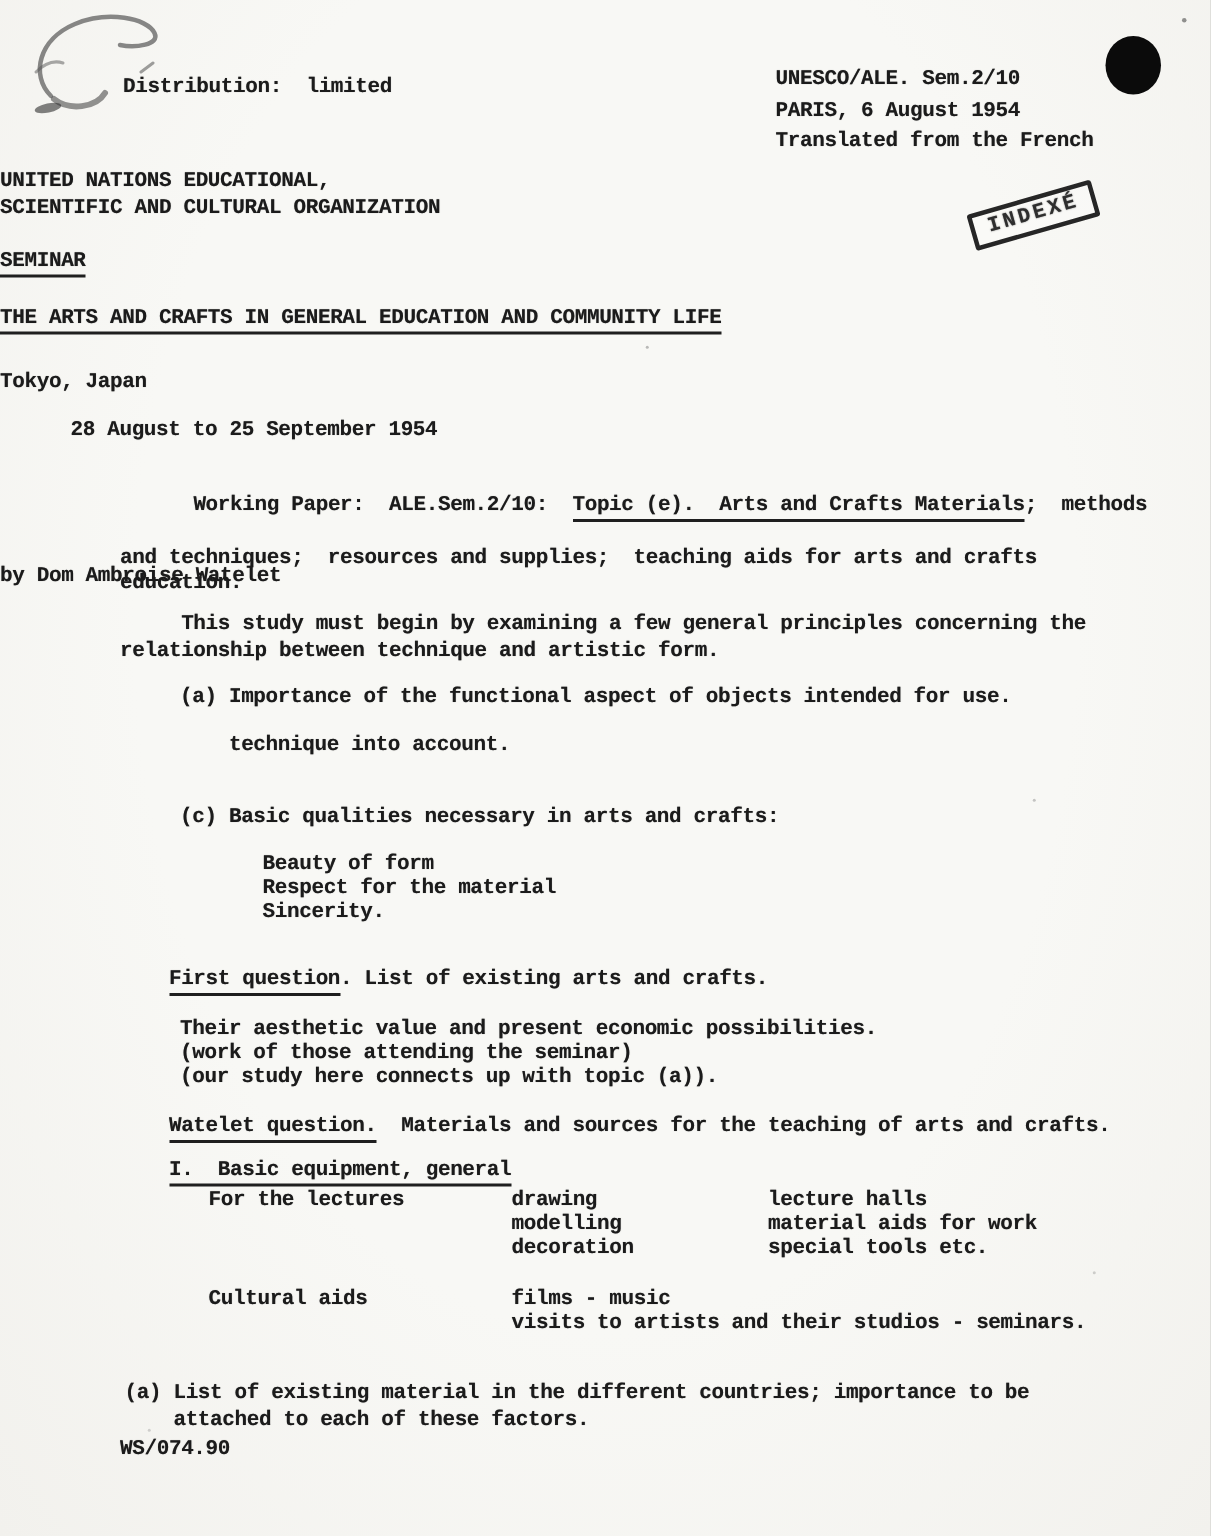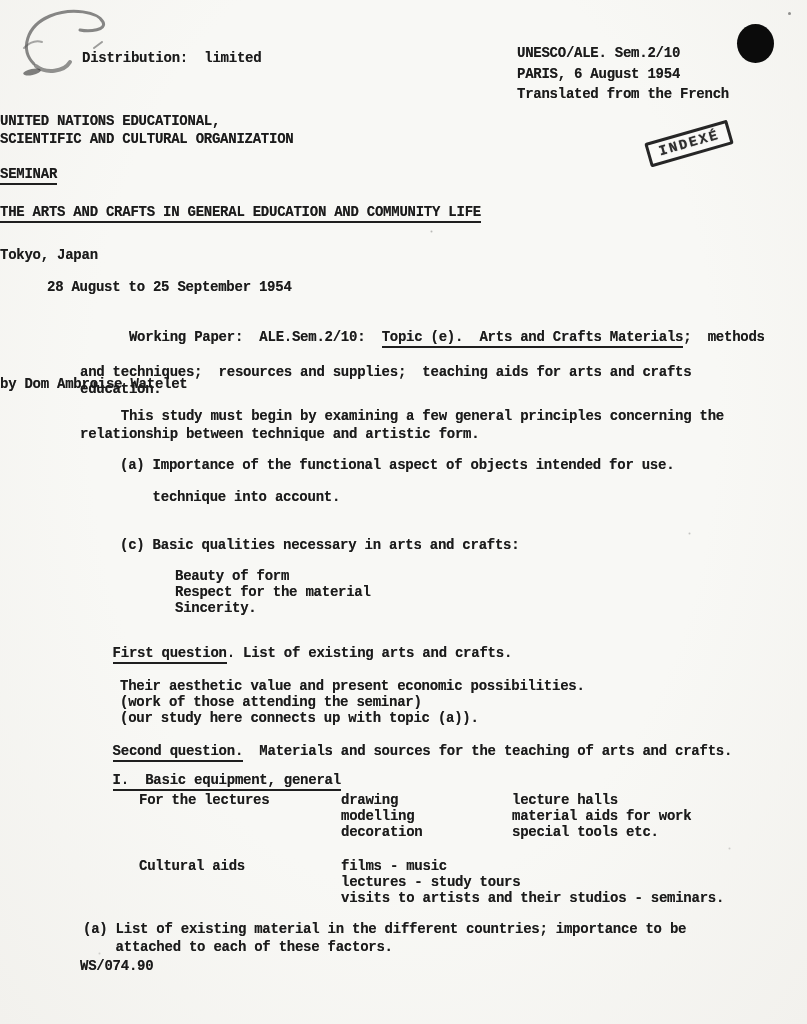--- a/index.html
+++ b/index.html
@@ -145,21 +145,21 @@
     <span class="ul">First question</span><span>. List of existing arts and crafts.</span>
   </div>
 
   <div class="abs lh16" style="left:120px; top:663px;margin-top:15px;">
     <div class="line">Their aesthetic value and present economic possibilities.</div>
     <div class="line">(work of those attending the seminar)</div>
     <div class="line">(our study here connects up with topic (a)).</div>
   </div>
 
   <div class="abs line" style="left:80px; top:727px;">
-    <span class="ul">Second question.</span><span>  Materials and sources for the teaching of arts and crafts.</span>
+    <span class="ul">Watelet question.</span><span>  Materials and sources for the teaching of arts and crafts.</span>
   </div>
 
   <div class="abs line" style="left:80px; top:756px;">
     <span class="ul">I.  Basic equipment, general</span>
   </div>
 
   <div class="abs" style="left:0; top:792px; width:807px; height:60px;">
     <div class="table-label line lh16">For the lectures</div>
     <div class="table-col2 lh16">
       <div class="line">drawing</div>
@@ -170,21 +170,20 @@
       <div class="line">lecture halls</div>
       <div class="line">material aids for work</div>
       <div class="line">special tools etc.</div>
     </div>
   </div>
 
   <div class="abs" style="left:0; top:858px; width:807px; height:60px;">
     <div class="table-label line lh16">Cultural aids</div>
     <div class="table-col2 lh16">
       <div class="line">films - music</div>
-      <div class="line">lectures - study tours</div>
       <div class="line">visits to artists and their studios - seminars.</div>
     </div>
   </div>
 
   <div class="abs lh17" style="left:83px; top:921px;">
     <div class="line">(a) List of existing material in the different countries; importance to be</div>
     <div class="line">    attached to each of these factors.</div>
   </div>
 
   <div class="abs line" style="left:80px; top:958px;">WS/074.90</div>

